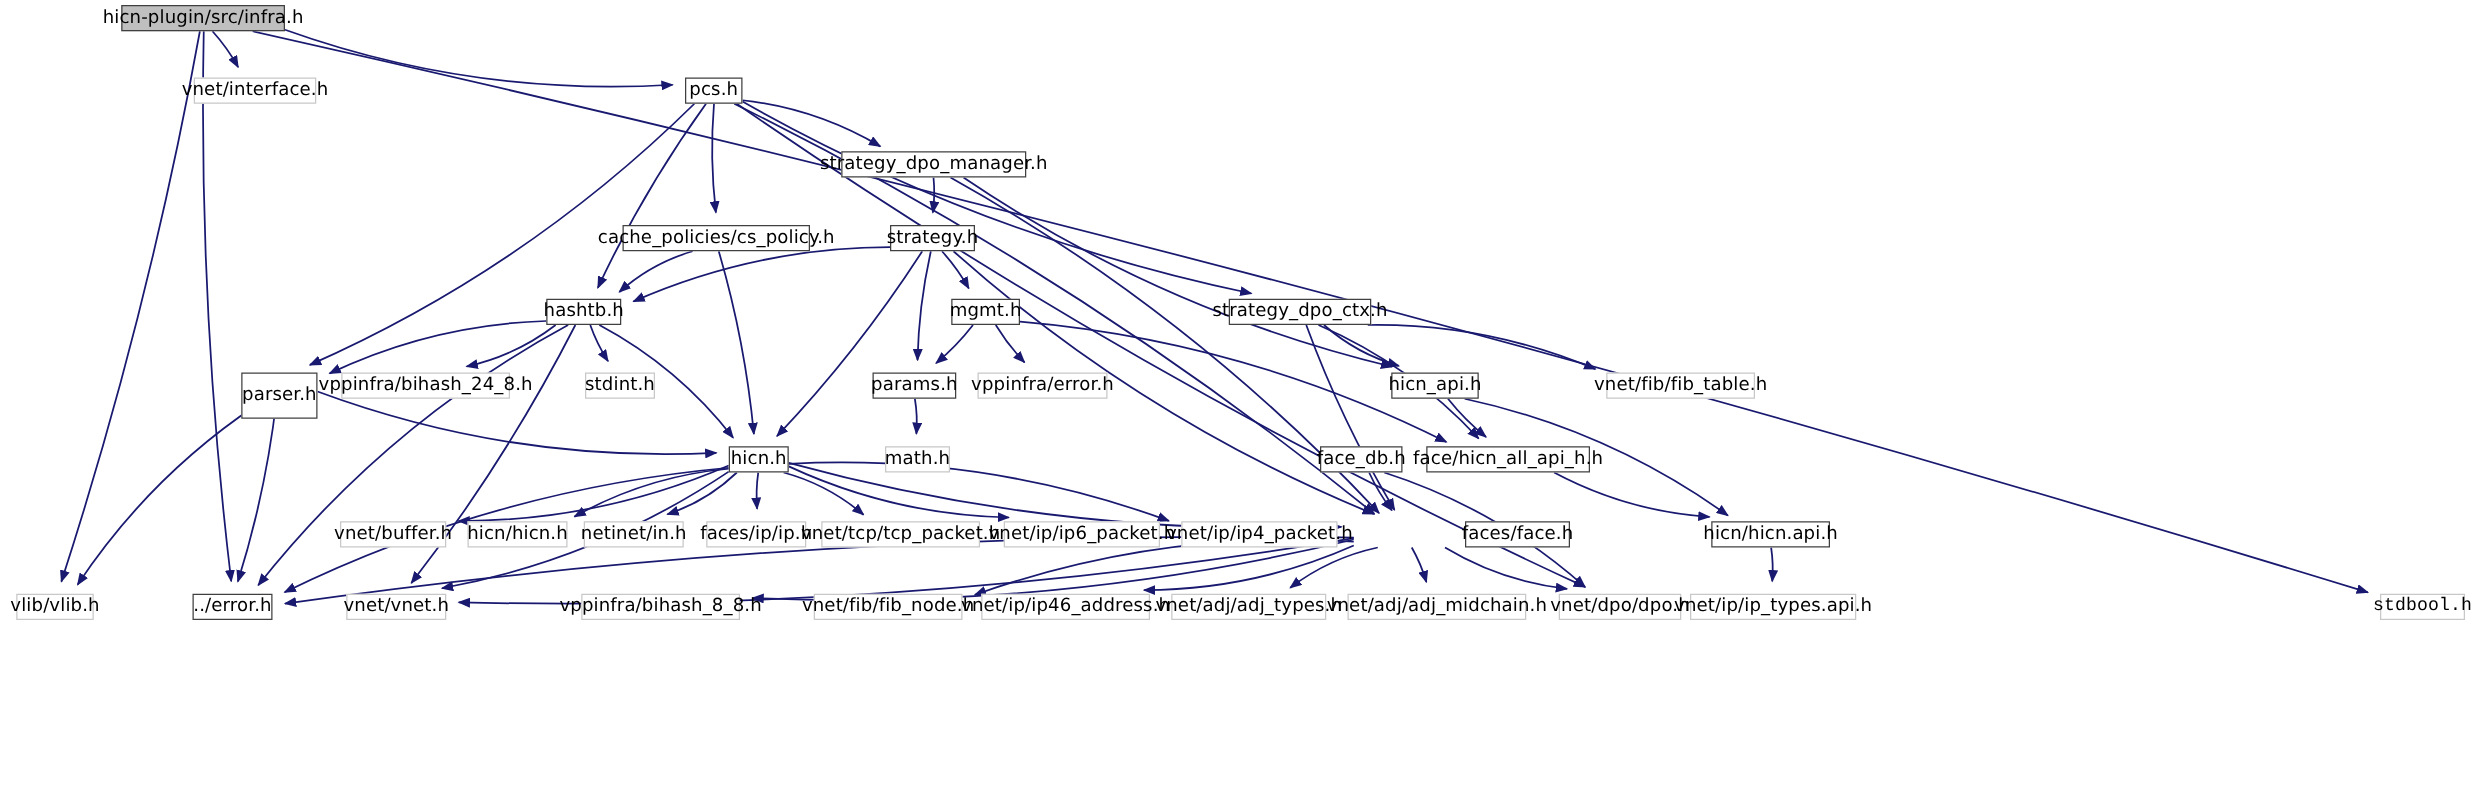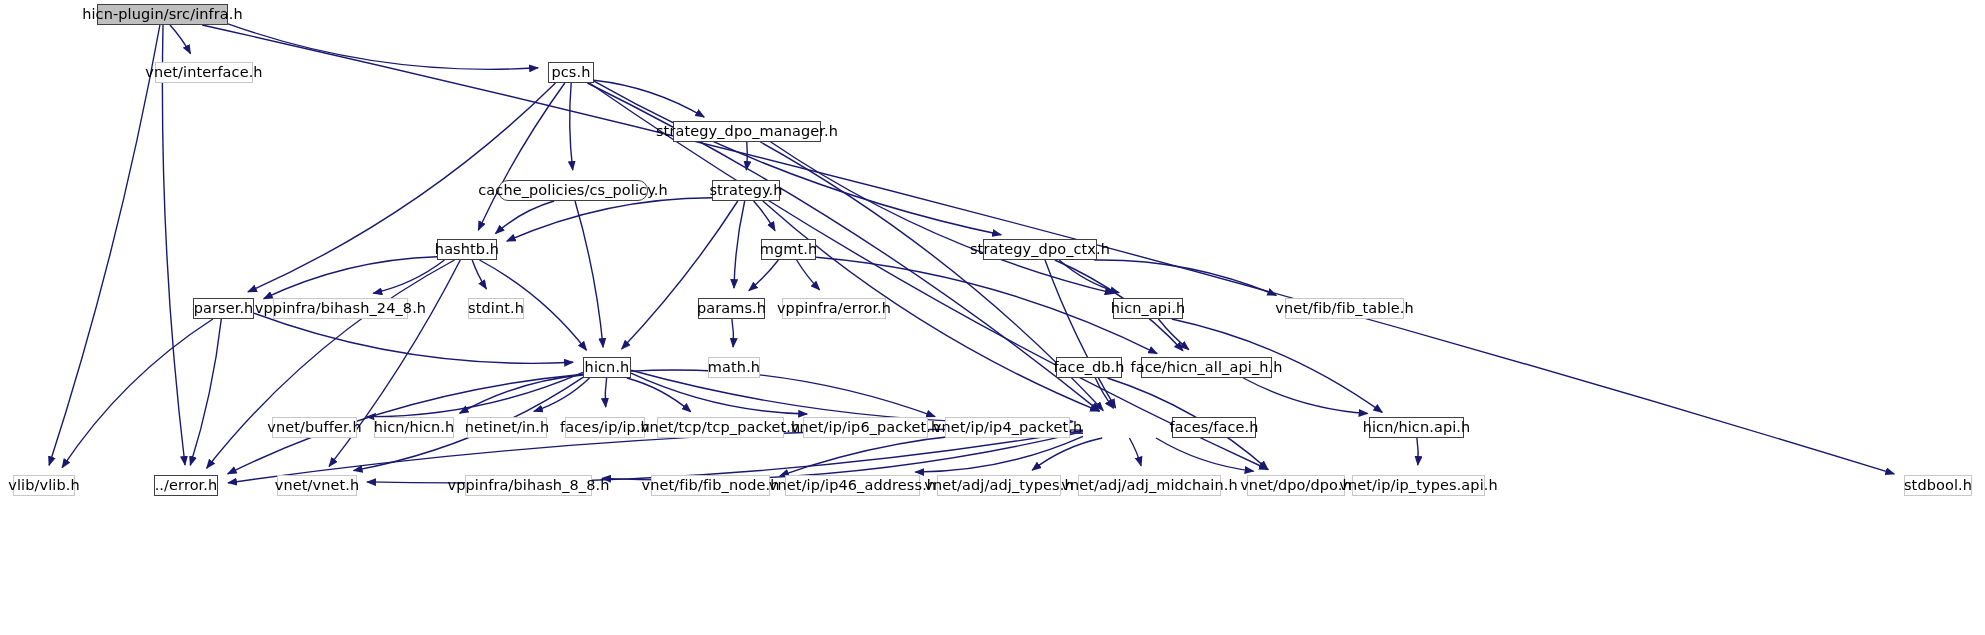--- a/index.html
+++ b/index.html
@@ -87,26 +87,26 @@
         <path d="M1129.4,438.0 Q1136.9,451.2 1141.1,465.7" marker-end="url(#ah)"></path>
         <path d="M1156.0,438.0 Q1201.2,465.2 1253.6,471.1" marker-end="url(#ah)"></path>
         <path d="M1416.9,438.0 Q1418.9,451.4 1417.8,465.0" marker-end="url(#ah)"></path>
       </g>
   </svg>
   <div id="nodes">
       <div class="node root" style="left: 97px; top: 4px; width: 131px; height: 21px;">hicn-plugin/src/infra.h</div>
       <div class="node ext" style="left: 155px; top: 62px; width: 98px; height: 21px;">vnet/interface.h</div>
       <div class="node int" style="left: 548px; top: 62px; width: 46px; height: 21px;">pcs.h</div>
       <div class="node int" style="left: 673px; top: 121px; width: 148px; height: 21px;">strategy_dpo_manager.h</div>
-      <div class="node int" style="left: 498px; top: 180px; width: 150px; height: 21px; border-radius: 10px;">cache_policies/cs_policy.h</div>
+      <div class="node int" style="left: 498px; top: 180px; width: 150px; height: 21px;">cache_policies/cs_policy.h</div>
       <div class="node int" style="left: 712px; top: 180px; width: 68px; height: 21px;">strategy.h</div>
       <div class="node int" style="left: 437px; top: 239px; width: 60px; height: 21px;">hashtb.h</div>
       <div class="node int" style="left: 761px; top: 239px; width: 55px; height: 21px;">mgmt.h</div>
       <div class="node int" style="left: 983px; top: 239px; width: 114px; height: 21px;">strategy_dpo_ctx.h</div>
-      <div class="node int" style="left: 193px; top: 298px; width: 61px; height: 21px;">parser.h</div>
+      <div class="node int" style="left: 193px; top: 298px; width: 61px; height: 37px;">parser.h</div>
       <div class="node ext" style="left: 273px; top: 298px; width: 135px; height: 21px;">vppinfra/bihash_24_8.h</div>
       <div class="node ext" style="left: 468px; top: 298px; width: 56px; height: 21px;">stdint.h</div>
       <div class="node int" style="left: 698px; top: 298px; width: 67px; height: 21px;">params.h</div>
       <div class="node ext" style="left: 782px; top: 298px; width: 104px; height: 21px;">vppinfra/error.h</div>
       <div class="node int" style="left: 1113px; top: 298px; width: 70px; height: 21px;">hicn_api.h</div>
       <div class="node ext" style="left: 1285px; top: 298px; width: 119px; height: 21px;">vnet/fib/fib_table.h</div>
       <div class="node int" style="left: 1056px; top: 357px; width: 66px; height: 21px;">face_db.h</div>
       <div class="node int" style="left: 1141px; top: 357px; width: 131px; height: 21px;">face/hicn_all_api_h.h</div>
       <div class="node int" style="left: 583px; top: 357px; width: 48px; height: 21px;">hicn.h</div>
       <div class="node ext" style="left: 708px; top: 357px; width: 52px; height: 21px;">math.h</div>
@@ -122,15 +122,15 @@
       <div class="node ext" style="left: 13px; top: 475px; width: 62px; height: 21px; text-align: right;">vlib/vlib.h</div>
       <div class="node int" style="left: 154px; top: 475px; width: 64px; height: 21px;">../error.h</div>
       <div class="node ext" style="left: 277px; top: 475px; width: 80px; height: 21px;">vnet/vnet.h</div>
       <div class="node ext" style="left: 465px; top: 475px; width: 127px; height: 21px;">vppinfra/bihash_8_8.h</div>
       <div class="node ext" style="left: 651px; top: 475px; width: 119px; height: 21px;">vnet/fib/fib_node.h</div>
       <div class="node ext" style="left: 785px; top: 475px; width: 135px; height: 21px;">vnet/ip/ip46_address.h</div>
       <div class="node ext" style="left: 937px; top: 475px; width: 124px; height: 21px;">vnet/adj/adj_types.h</div>
       <div class="node ext" style="left: 1078px; top: 475px; width: 143px; height: 21px;">vnet/adj/adj_midchain.h</div>
       <div class="node ext" style="left: 1247px; top: 475px; width: 98px; height: 21px;">vnet/dpo/dpo.h</div>
       <div class="node ext" style="left: 1352px; top: 475px; width: 133px; height: 21px;">vnet/ip/ip_types.api.h</div>
-      <div class="node ext" style="left: 1904px; top: 475px; width: 68px; height: 21px;">stdbool.h</div>
+      <div class="node ext" style="left: 1904px; top: 475px; width: 68px; height: 21px; font-family: Liberation Mono, monospace;">stdbool.h</div>
     </div>
 </div>
 
 </body></html>

